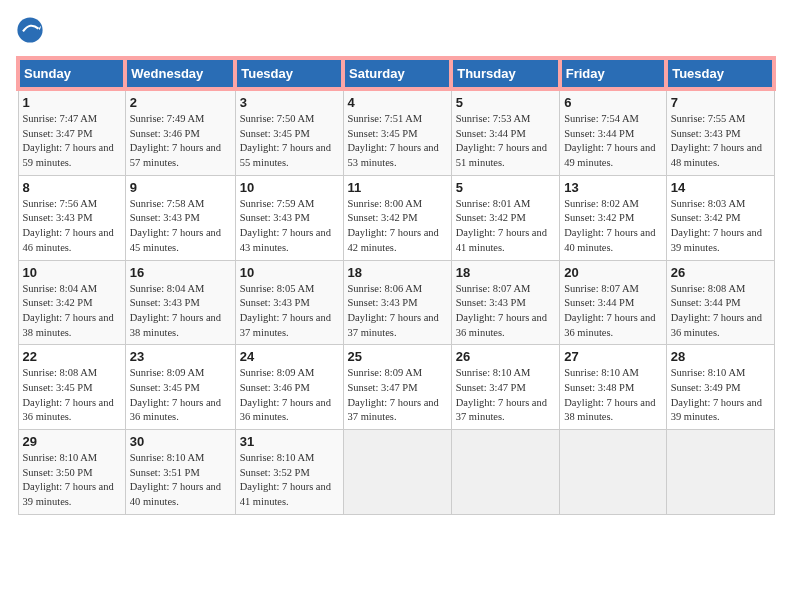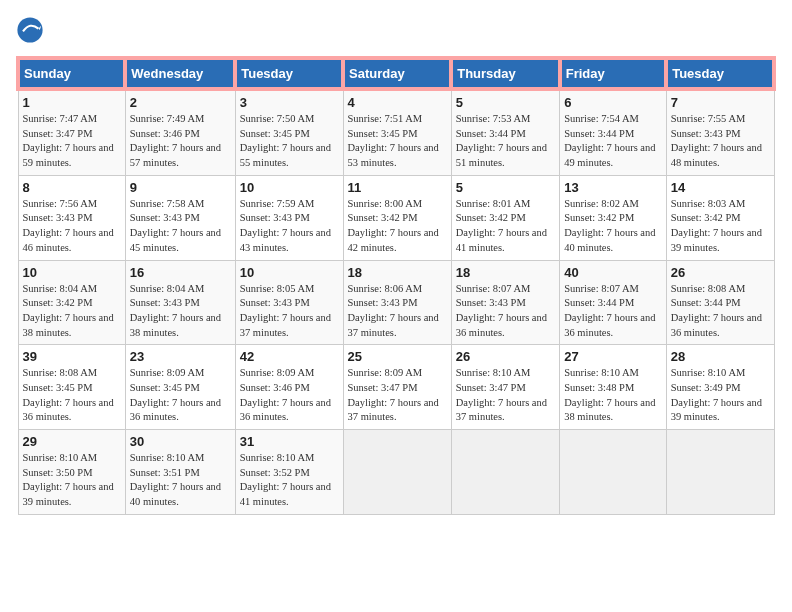--- a/index.html
+++ b/index.html
@@ -236,47 +236,47 @@
           Sunrise: 8:06 AM<br>Sunset: 3:43 PM<br>Daylight: 7 hours and 37 minutes.
         </div>
         </td>
         <td>
           <span class="day-num">18</span>
         <div class="day-info">
           Sunrise: 8:07 AM<br>Sunset: 3:43 PM<br>Daylight: 7 hours and 36 minutes.
         </div>
         </td>
         <td>
-          <span class="day-num">40</span>
+          <span class="day-num">20</span>
         <div class="day-info">
           Sunrise: 8:07 AM<br>Sunset: 3:44 PM<br>Daylight: 7 hours and 36 minutes.
         </div>
         </td>
         <td>
           <span class="day-num">26</span>
         <div class="day-info">
           Sunrise: 8:08 AM<br>Sunset: 3:44 PM<br>Daylight: 7 hours and 36 minutes.
         </div>
         </td>
       </tr>
       <tr>
         <td>
-          <span class="day-num">39</span>
+          <span class="day-num">22</span>
         <div class="day-info">
           Sunrise: 8:08 AM<br>Sunset: 3:45 PM<br>Daylight: 7 hours and 36 minutes.
         </div>
         </td>
         <td>
           <span class="day-num">23</span>
         <div class="day-info">
           Sunrise: 8:09 AM<br>Sunset: 3:45 PM<br>Daylight: 7 hours and 36 minutes.
         </div>
         </td>
         <td>
-          <span class="day-num">42</span>
+          <span class="day-num">24</span>
         <div class="day-info">
           Sunrise: 8:09 AM<br>Sunset: 3:46 PM<br>Daylight: 7 hours and 36 minutes.
         </div>
         </td>
         <td>
           <span class="day-num">25</span>
         <div class="day-info">
           Sunrise: 8:09 AM<br>Sunset: 3:47 PM<br>Daylight: 7 hours and 37 minutes.
         </div>
         </td>

